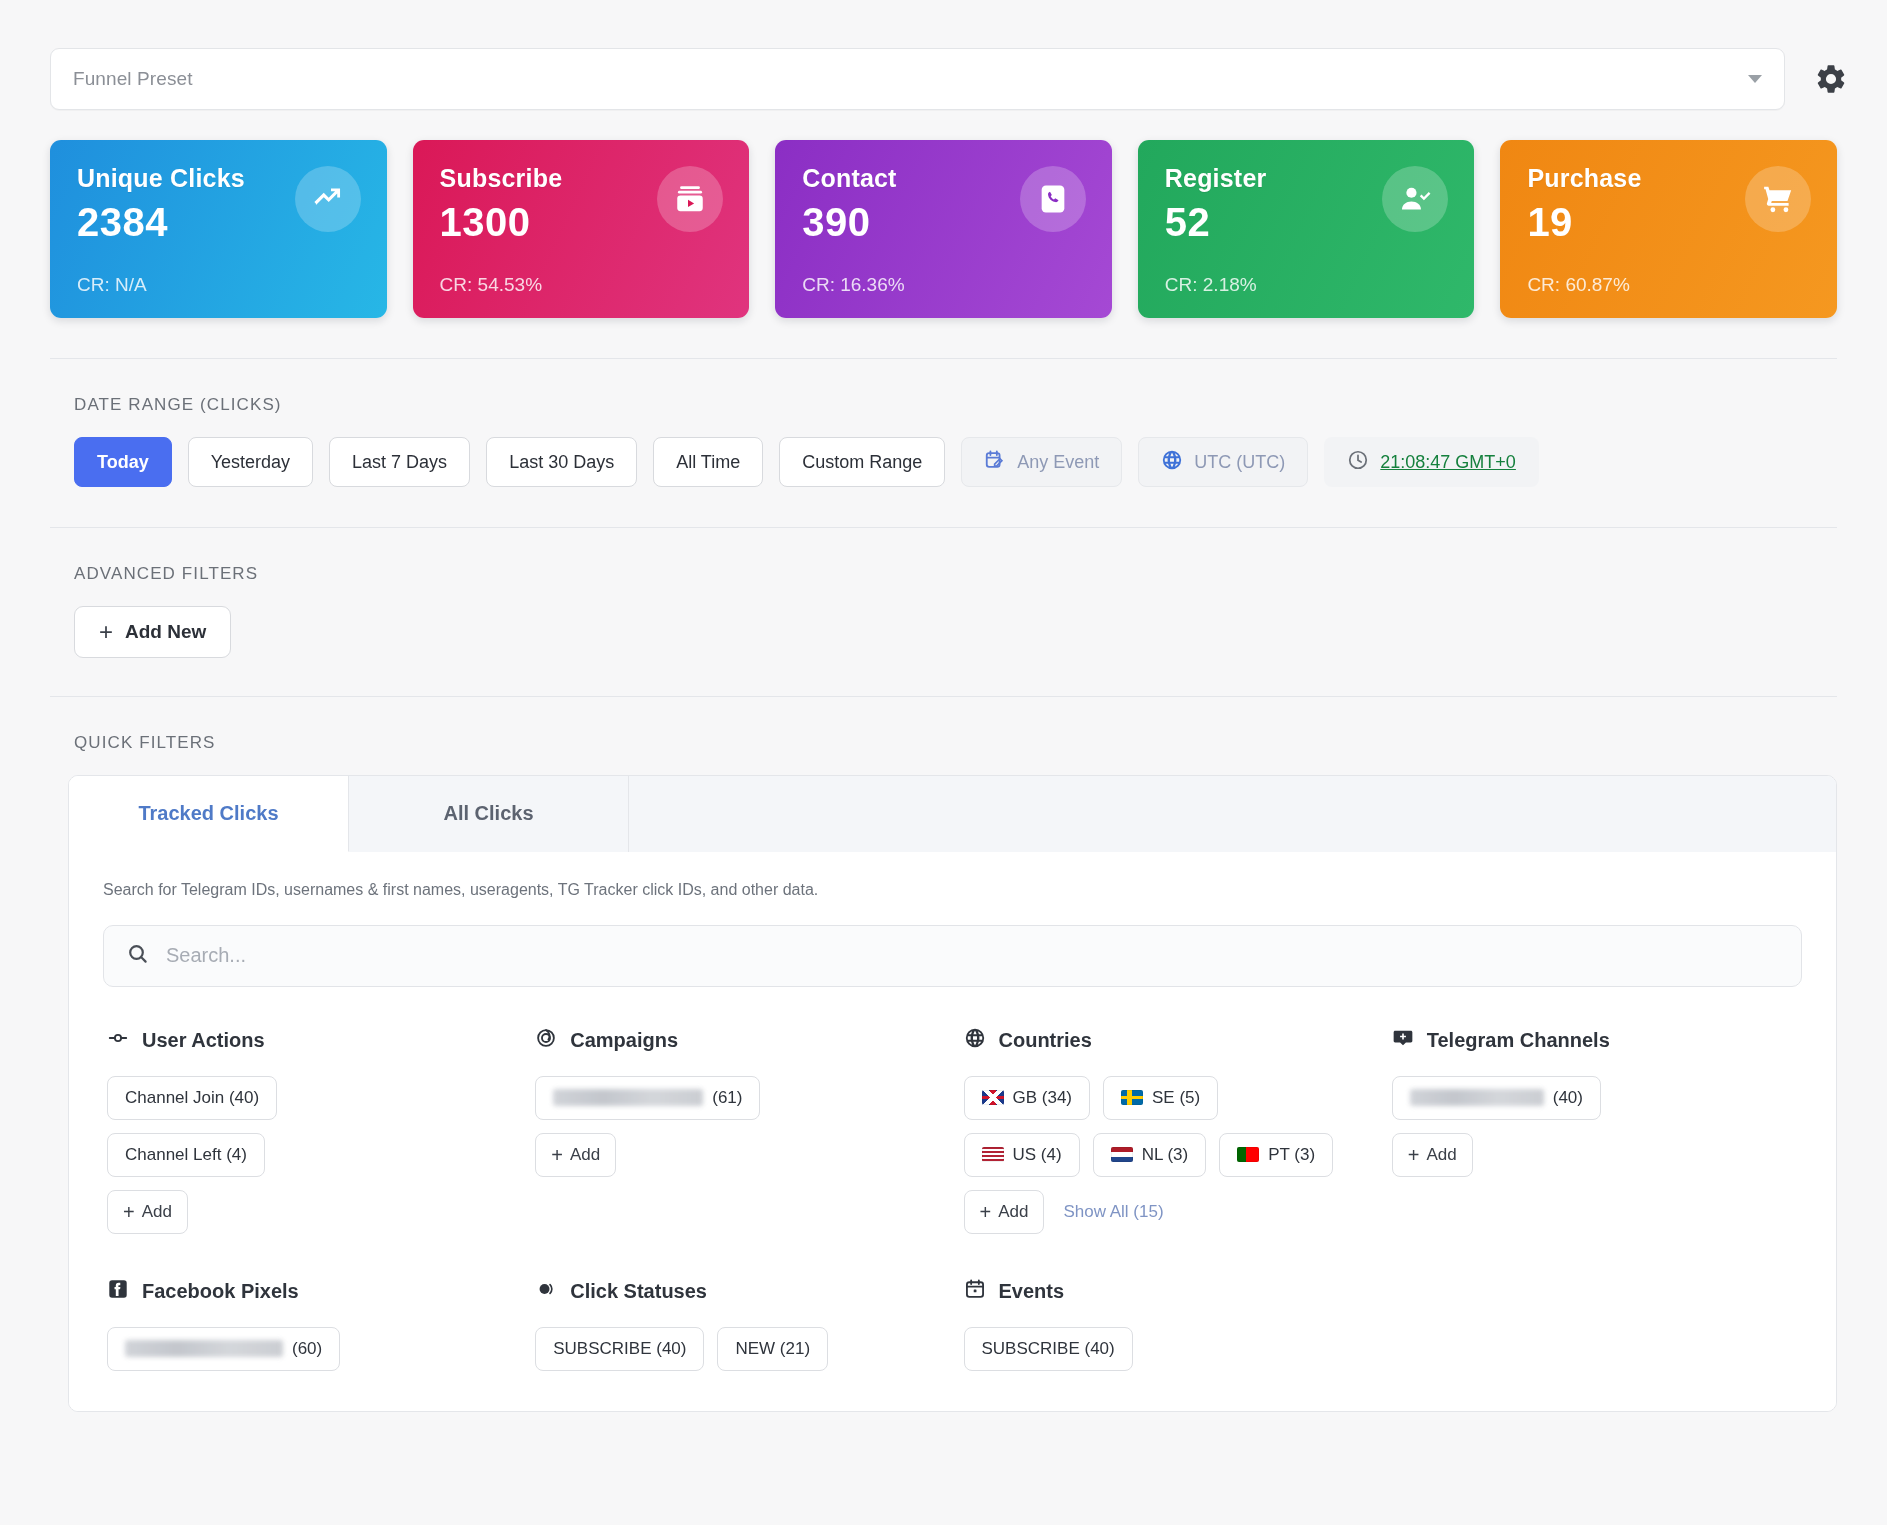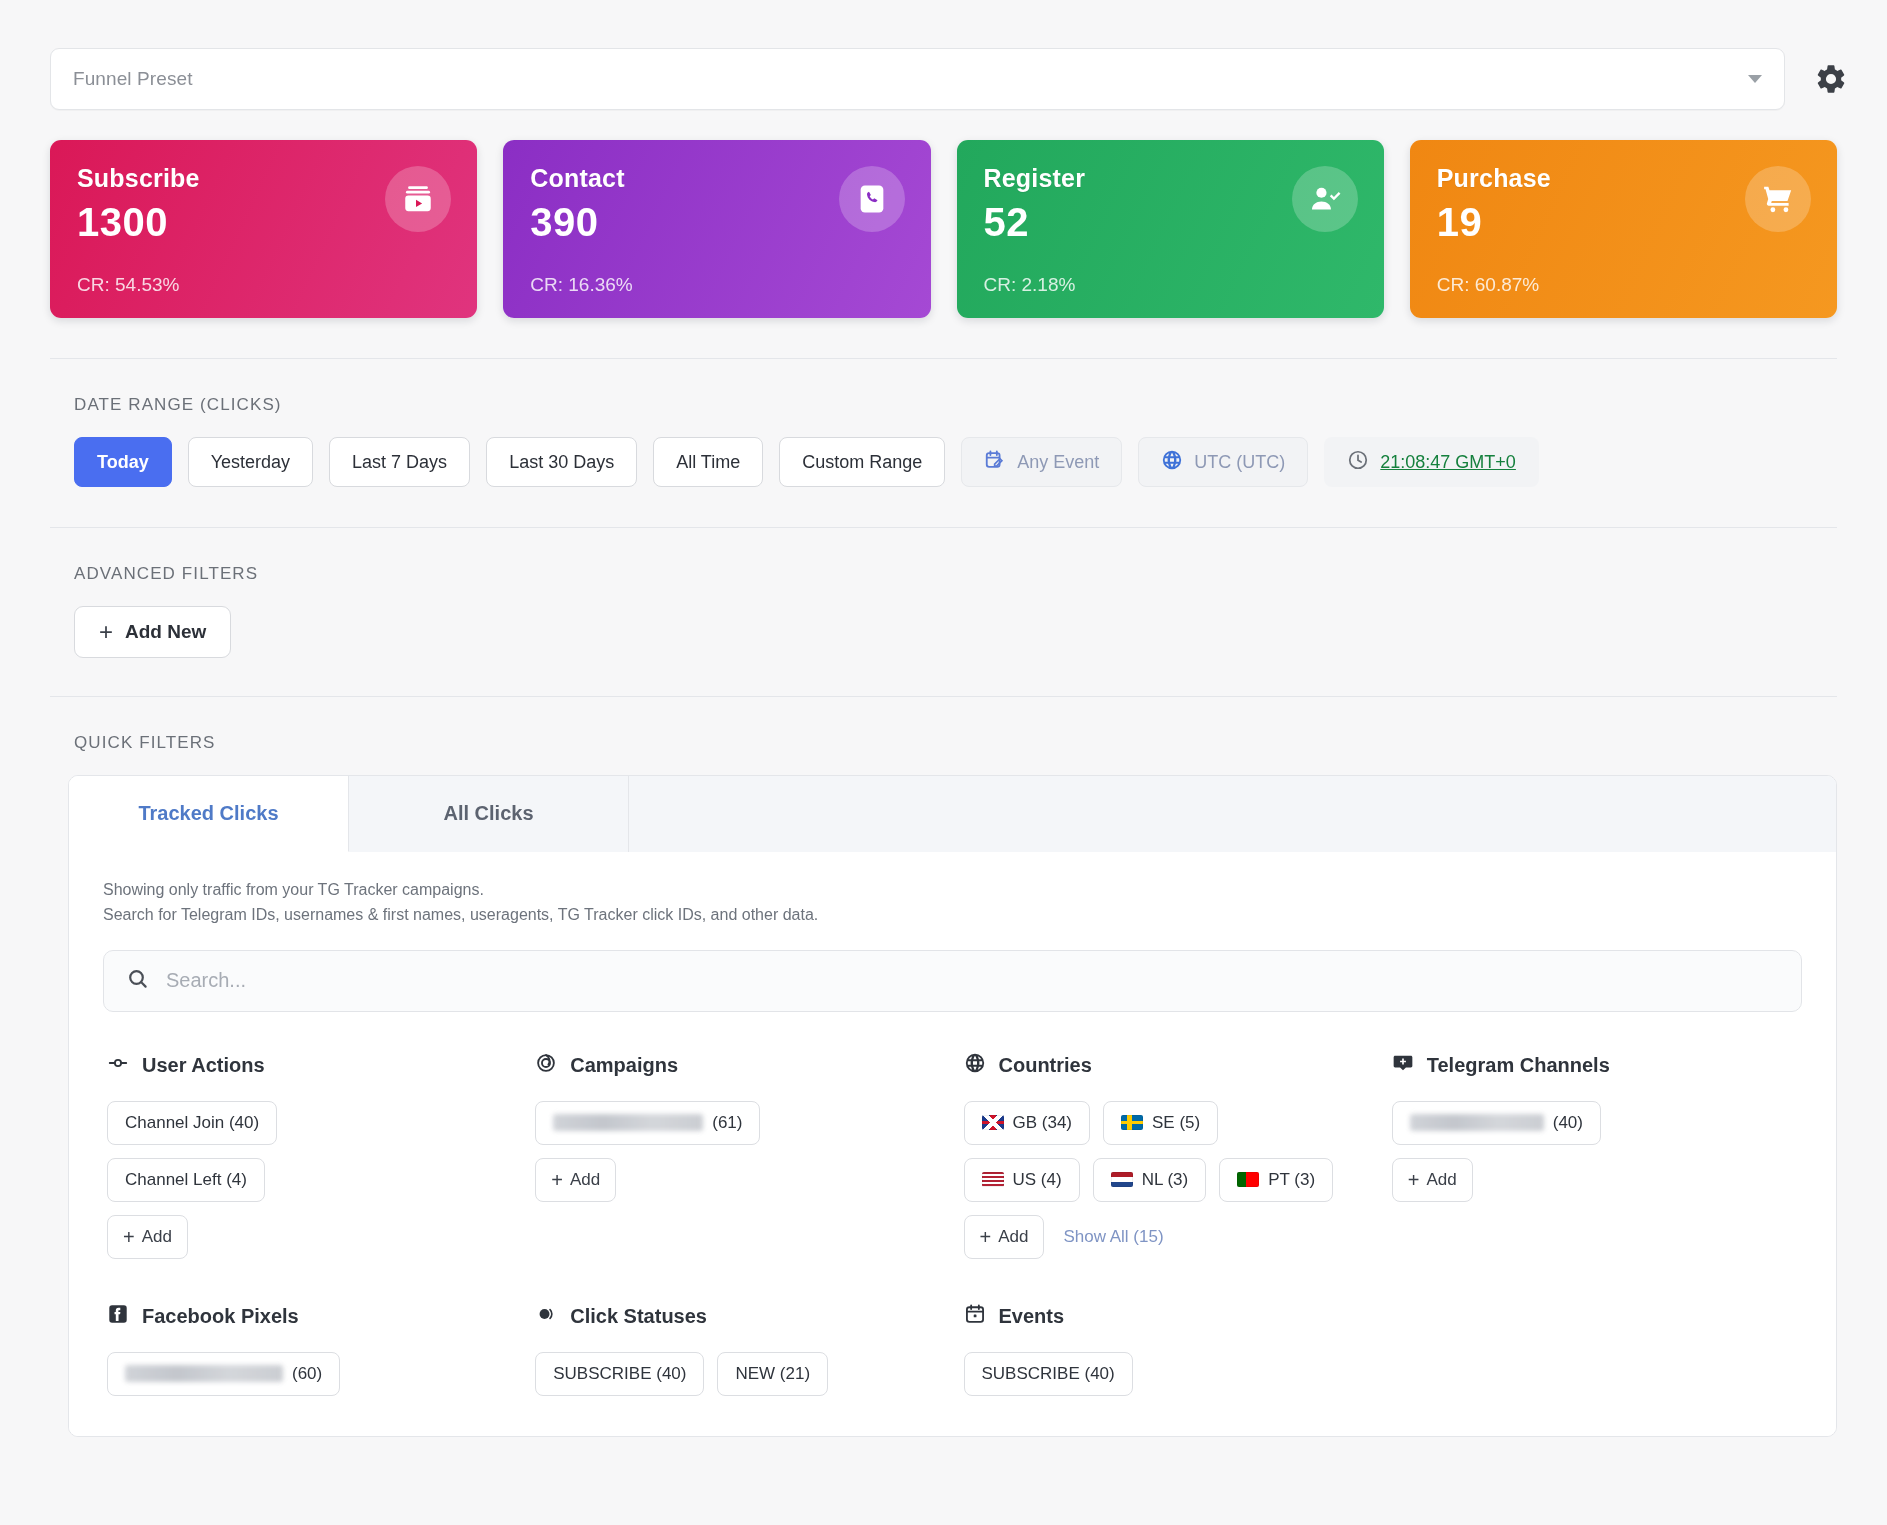--- a/index.html
+++ b/index.html
@@ -221,20 +221,30 @@
     </div>
     <div class="gear-btn">
       <svg width="34" height="34" viewBox="0 0 24 24" fill="#3c4047">
         <path d="M19.14 12.94a7.5 7.5 0 0 0 .05-.94 7.5 7.5 0 0 0-.05-.94l2.03-1.58a.5.5 0 0 0 .12-.62l-1.92-3.32a.5.5 0 0 0-.6-.22l-2.39.96a7.3 7.3 0 0 0-1.62-.94l-.36-2.54a.5.5 0 0 0-.49-.42h-3.84a.5.5 0 0 0-.49.42l-.36 2.54c-.59.24-1.13.56-1.62.94l-2.39-.96a.5.5 0 0 0-.6.22L2.71 8.86a.5.5 0 0 0 .12.62l2.03 1.58c-.03.31-.05.63-.05.94s.02.63.05.94l-2.03 1.58a.5.5 0 0 0-.12.62l1.92 3.32c.12.21.37.3.6.22l2.39-.96c.49.38 1.03.7 1.62.94l.36 2.54c.04.24.25.42.49.42h3.84c.24 0 .45-.18.49-.42l.36-2.54c.59-.24 1.13-.56 1.62-.94l2.39.96c.23.08.48-.01.6-.22l1.92-3.32a.5.5 0 0 0-.12-.62l-2.03-1.58ZM12 15.6A3.6 3.6 0 1 1 15.6 12 3.6 3.6 0 0 1 12 15.6Z"></path>
       </svg>
     </div>
   </div>
 
   <div class="cards">
 
+    <div class="card c1">
+      <div class="c-title">Unique Clicks</div>
+      <div class="c-value">2384</div>
+      <div class="c-cr">CR: N/A</div>
+      <div class="c-icon">
+        <svg viewBox="0 0 24 24">
+            <path d="M3.5 16.2 9 10.7l3.5 3.5 6-6V11h2V4.6h-6.4v2h2.9l-4.5 4.5-3.5-3.5-6.6 6.6 1.1 1.1Z"></path>
+          </svg>
+      </div>
+    </div>
 
     <div class="card c2">
       <div class="c-title">Subscribe</div>
       <div class="c-value">1300</div>
       <div class="c-cr">CR: 54.53%</div>
       <div class="c-icon">
         <svg viewBox="0 0 24 24">
           <rect x="5" y="3" width="14" height="2" rx="1"></rect>
           <rect x="3.5" y="6.2" width="17" height="2" rx="1"></rect>
           <rect x="3" y="9.6" width="18" height="11" rx="2.2"></rect>
@@ -338,21 +348,20 @@
 
     <div class="section-label">QUICK FILTERS</div>
 
     <div class="qf-box">
       <div class="tabs">
         <div class="tab active">Tracked Clicks</div>
         <div class="tab">All Clicks</div>
       </div>
 
       <div class="tab-body">
-        <div class="note">Showing only traffic from your TG Tracker campaigns.</div>
         <div class="note">Search for Telegram IDs, usernames &amp; first names, useragents, TG Tracker click IDs, and other data.</div>
 
         <div class="search">
           <span>
             <svg width="24" height="24" viewBox="0 0 24 24" fill="none" stroke="#4a4f57" stroke-width="2.2" stroke-linecap="round">
               <circle cx="10.5" cy="10.5" r="6.3"></circle>
                 <path d="m15.3 15.3 4.3 4.3"></path>
             </svg>
           </span>
           <input type="text" placeholder="Search..." style="">

